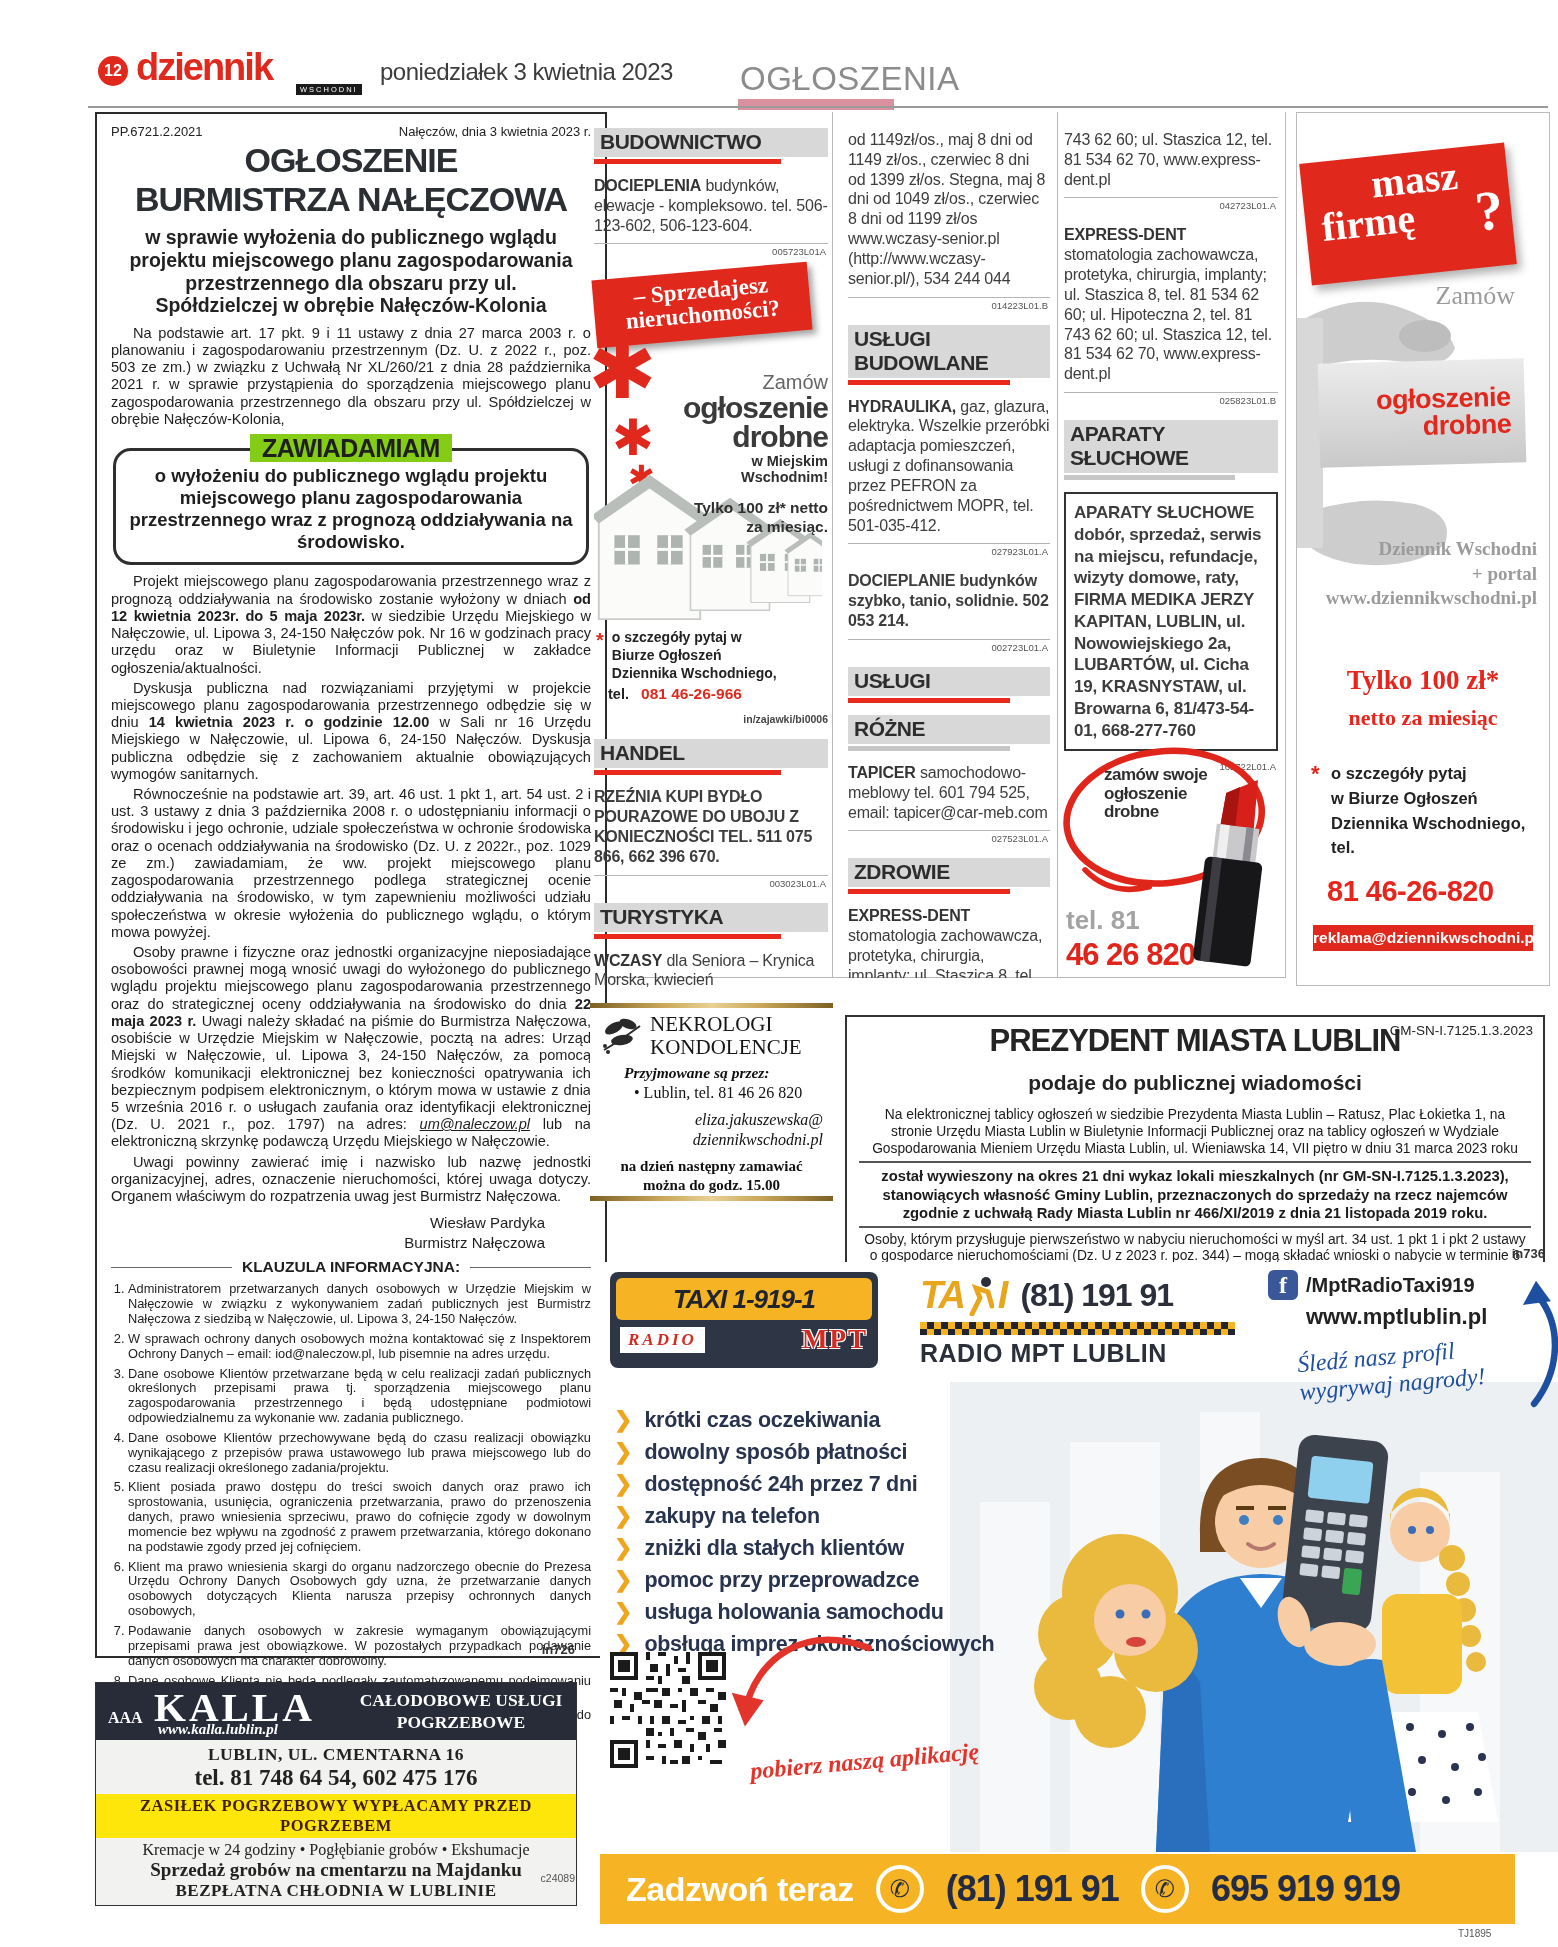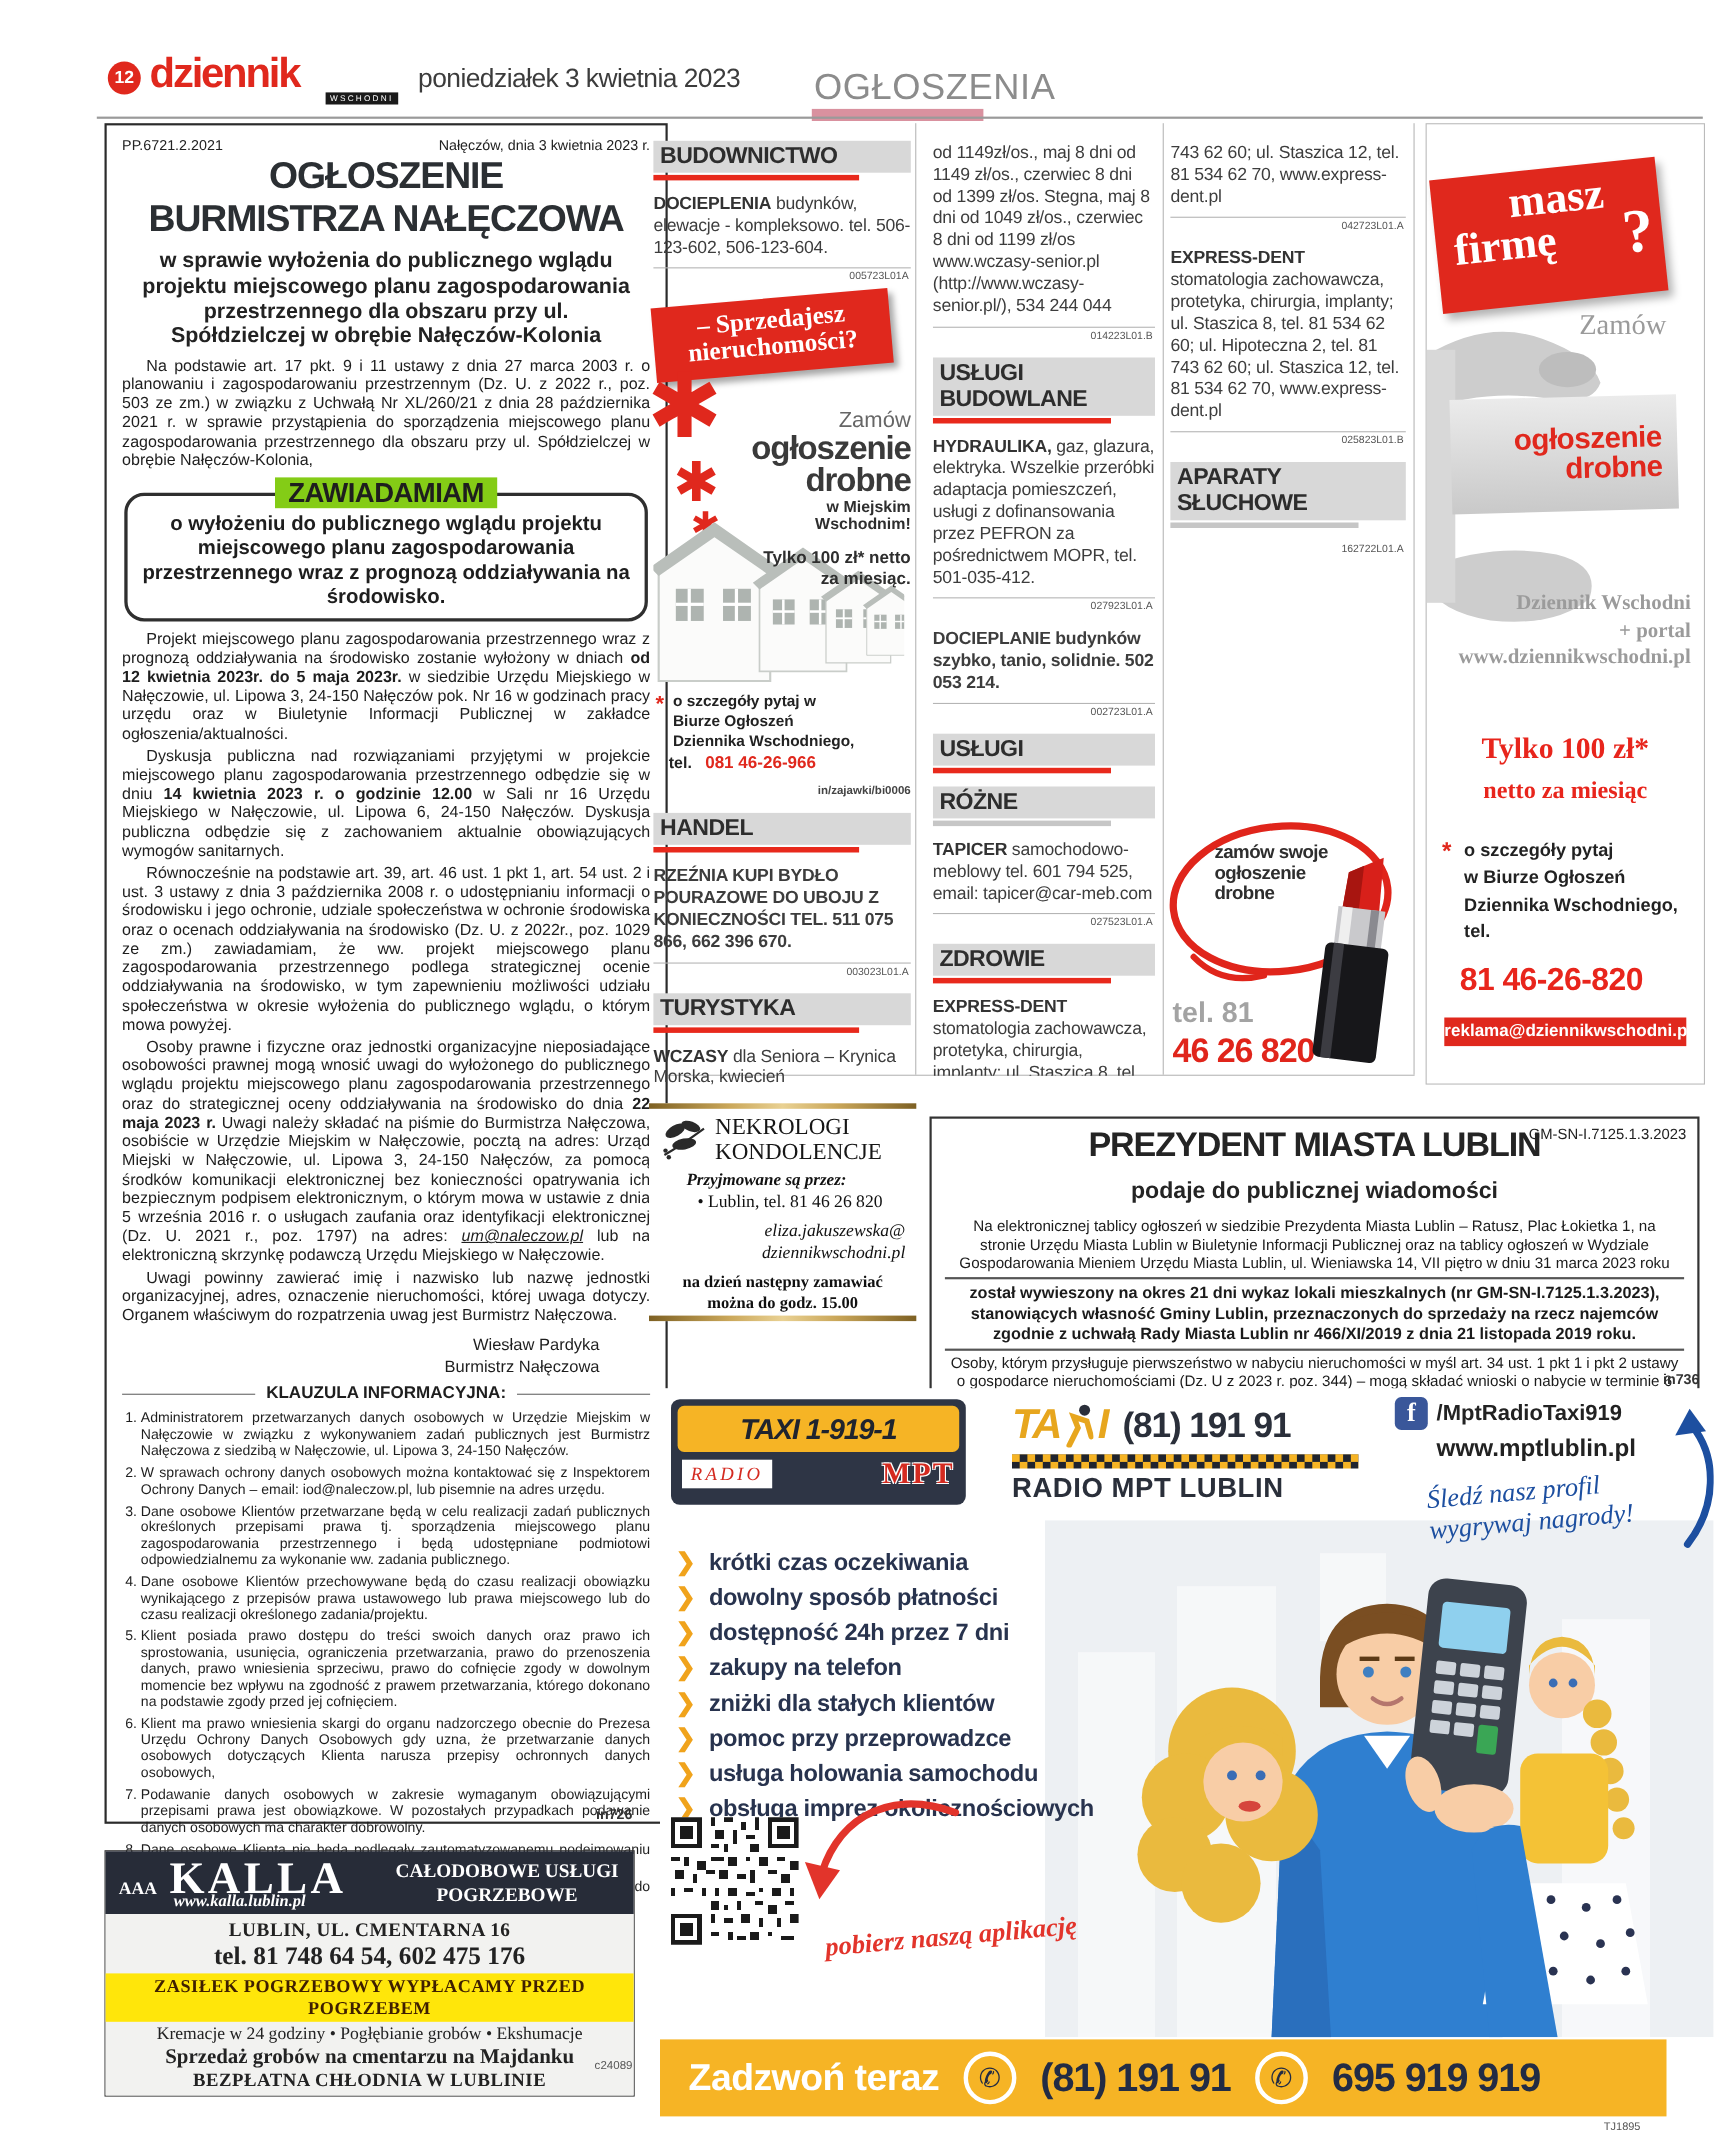--- a/index.html
+++ b/index.html
@@ -131,21 +131,21 @@
   .kl3{font-weight:bold;font-size:17px;letter-spacing:0.5px;padding-bottom:4px;}
   
   .taxi{background:#fff;overflow:hidden;}
   .tlogo1{position:absolute;left:10px;top:10px;width:268px;height:96px;background:#2e3545;
           border-radius:8px;padding:6px;box-sizing:border-box;}
   .tlogo1 .ybox{background:#f6b425;border-radius:6px;height:42px;display:flex;align-items:center;
                 justify-content:center;font-style:italic;font-weight:800;font-size:26px;
                 color:#20242e;letter-spacing:-1px;}
   .tlogo1 .row2{display:flex;justify-content:space-between;align-items:center;margin-top:4px;padding:0 4px;}
   .tlogo1 .radio{background:#fff;color:#d42a20;font-family:"Liberation Serif",serif;
-                 font-style:italic;font-weight:normal;font-size:17px;letter-spacing:3px;padding:3px 8px;}
+                 font-style:italic;font-weight:bold;font-size:17px;letter-spacing:3px;padding:3px 8px;}
   .tlogo1 .mpt{color:#d42a20;font-family:"Liberation Serif",serif;font-weight:bold;font-size:27px;
                letter-spacing:2px;text-shadow:-1px -1px 0 #fff,1px -1px 0 #fff,-1px 1px 0 #fff,1px 1px 0 #fff;}
   .tlogo2{position:absolute;left:320px;top:12px;width:330px;}
   .tlogo2 .r1{display:flex;align-items:center;gap:4px;}
   .tlogo2 .ta{color:#e7a61e;font-weight:800;font-style:italic;font-size:38px;letter-spacing:-2px;}
   .tlogo2 .ph{color:#2a2f3a;font-weight:800;font-size:32px;letter-spacing:-1px;margin-left:10px;}
   .checker{height:13px;width:315px;margin-top:5px;
            background:repeating-conic-gradient(#20242e 0% 25%,#f6b425 0% 50%);background-size:14px 14px;}
   .tlogo2 .nm{font-weight:800;font-size:25px;color:#2a2f3a;margin-top:4px;letter-spacing:0.5px;}
   .tlogo3{position:absolute;left:668px;top:8px;width:286px;}
@@ -312,20 +312,23 @@
   <div class="c-ad"><b>EXPRESS-DENT</b><span> stomatologia zachowawcza, protetyka, chirurgia, implanty; ul. Staszica 8, tel. 81 534 62 60; ul. Hipoteczna 2, tel. 81</span></div>
 </div>
 
 <div class="col" style="left:1064px;width:214px;height:880px;">
   <div class="c-ad" style="padding-top:12px;">743 62 60; ul. Staszica 12, tel. 81 534 62 70, www.express-dent.pl</div>
   <div class="c-code">042723L01.A</div>
   <div class="c-ad"><b>EXPRESS-DENT</b><span> stomatologia zachowawcza, protetyka, chirurgia, implanty; ul. Staszica 8, tel. 81 534 62 60; ul. Hipoteczna 2, tel. 81 743 62 60; ul. Staszica 12, tel. 81 534 62 70, www.express-dent.pl</span></div>
   <div class="c-code">025823L01.B</div>
   <div class="sec-head">APARATY SŁUCHOWE</div>
   <div class="sec-rule gray"></div>
+  <div style="border:2.5px solid #333;padding:8px 8px;">
+    <div class="c-ad" style="font-weight:bold;font-size:17px;line-height:1.28;">APARATY SŁUCHOWE dobór, sprzedaż, serwis na miejscu, refundacje, wizyty domowe, raty, FIRMA MEDIKA JERZY KAPITAN, LUBLIN, ul. Nowowiejskiego 2a, LUBARTÓW, ul. Cicha 19, KRASNYSTAW, ul. Browarna 6, 81/473-54-01, 668-277-760</div>
+  </div>
   <div class="c-code" style="border-top:none;">162722L01.A</div>
 
   <div class="zw">
     <svg viewBox="0 0 230 170" style="position:absolute;left:-6px;top:0;width:218px;height:160px;">
       <ellipse cx="112" cy="82" rx="104" ry="70" fill="none" stroke="#e0251b" stroke-width="7" transform="rotate(-6 112 82)"></ellipse>
       <path d="M28 138 Q55 166 96 156" fill="none" stroke="#e0251b" stroke-width="6" stroke-linecap="round"></path>
     </svg>
     <div class="txt">
       <div>zamów swoje</div>
       <div>ogłoszenie</div>

